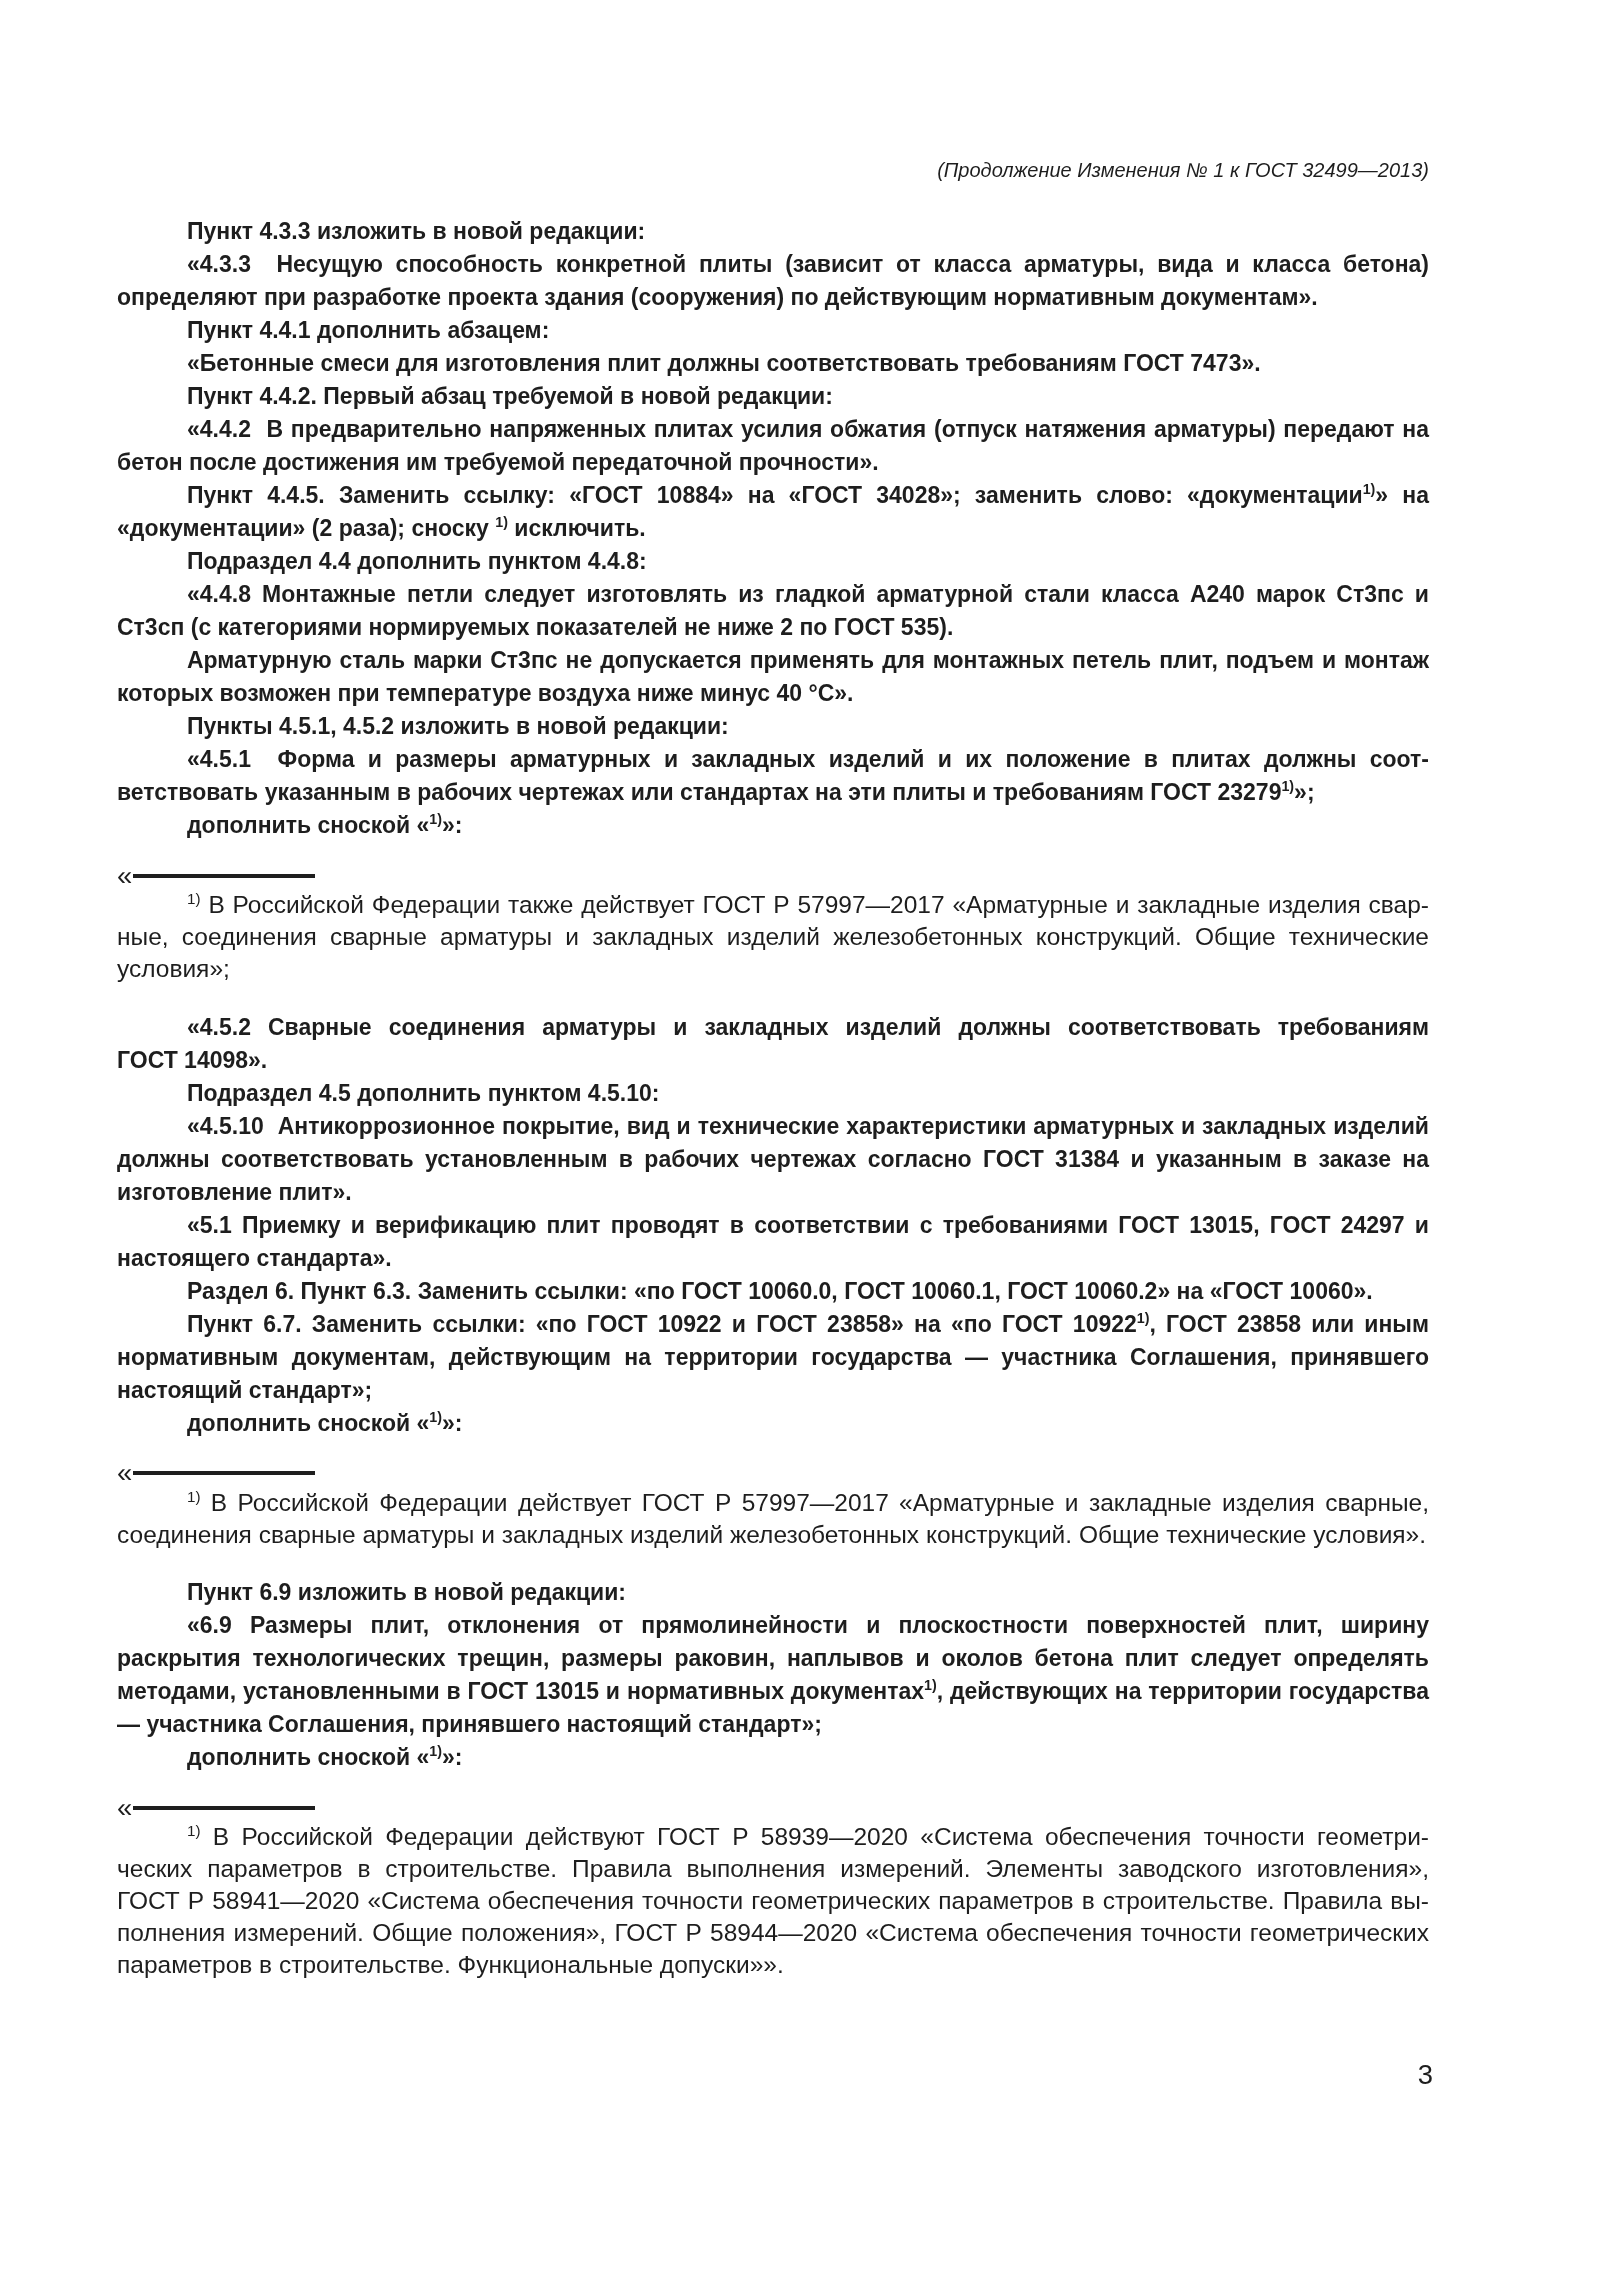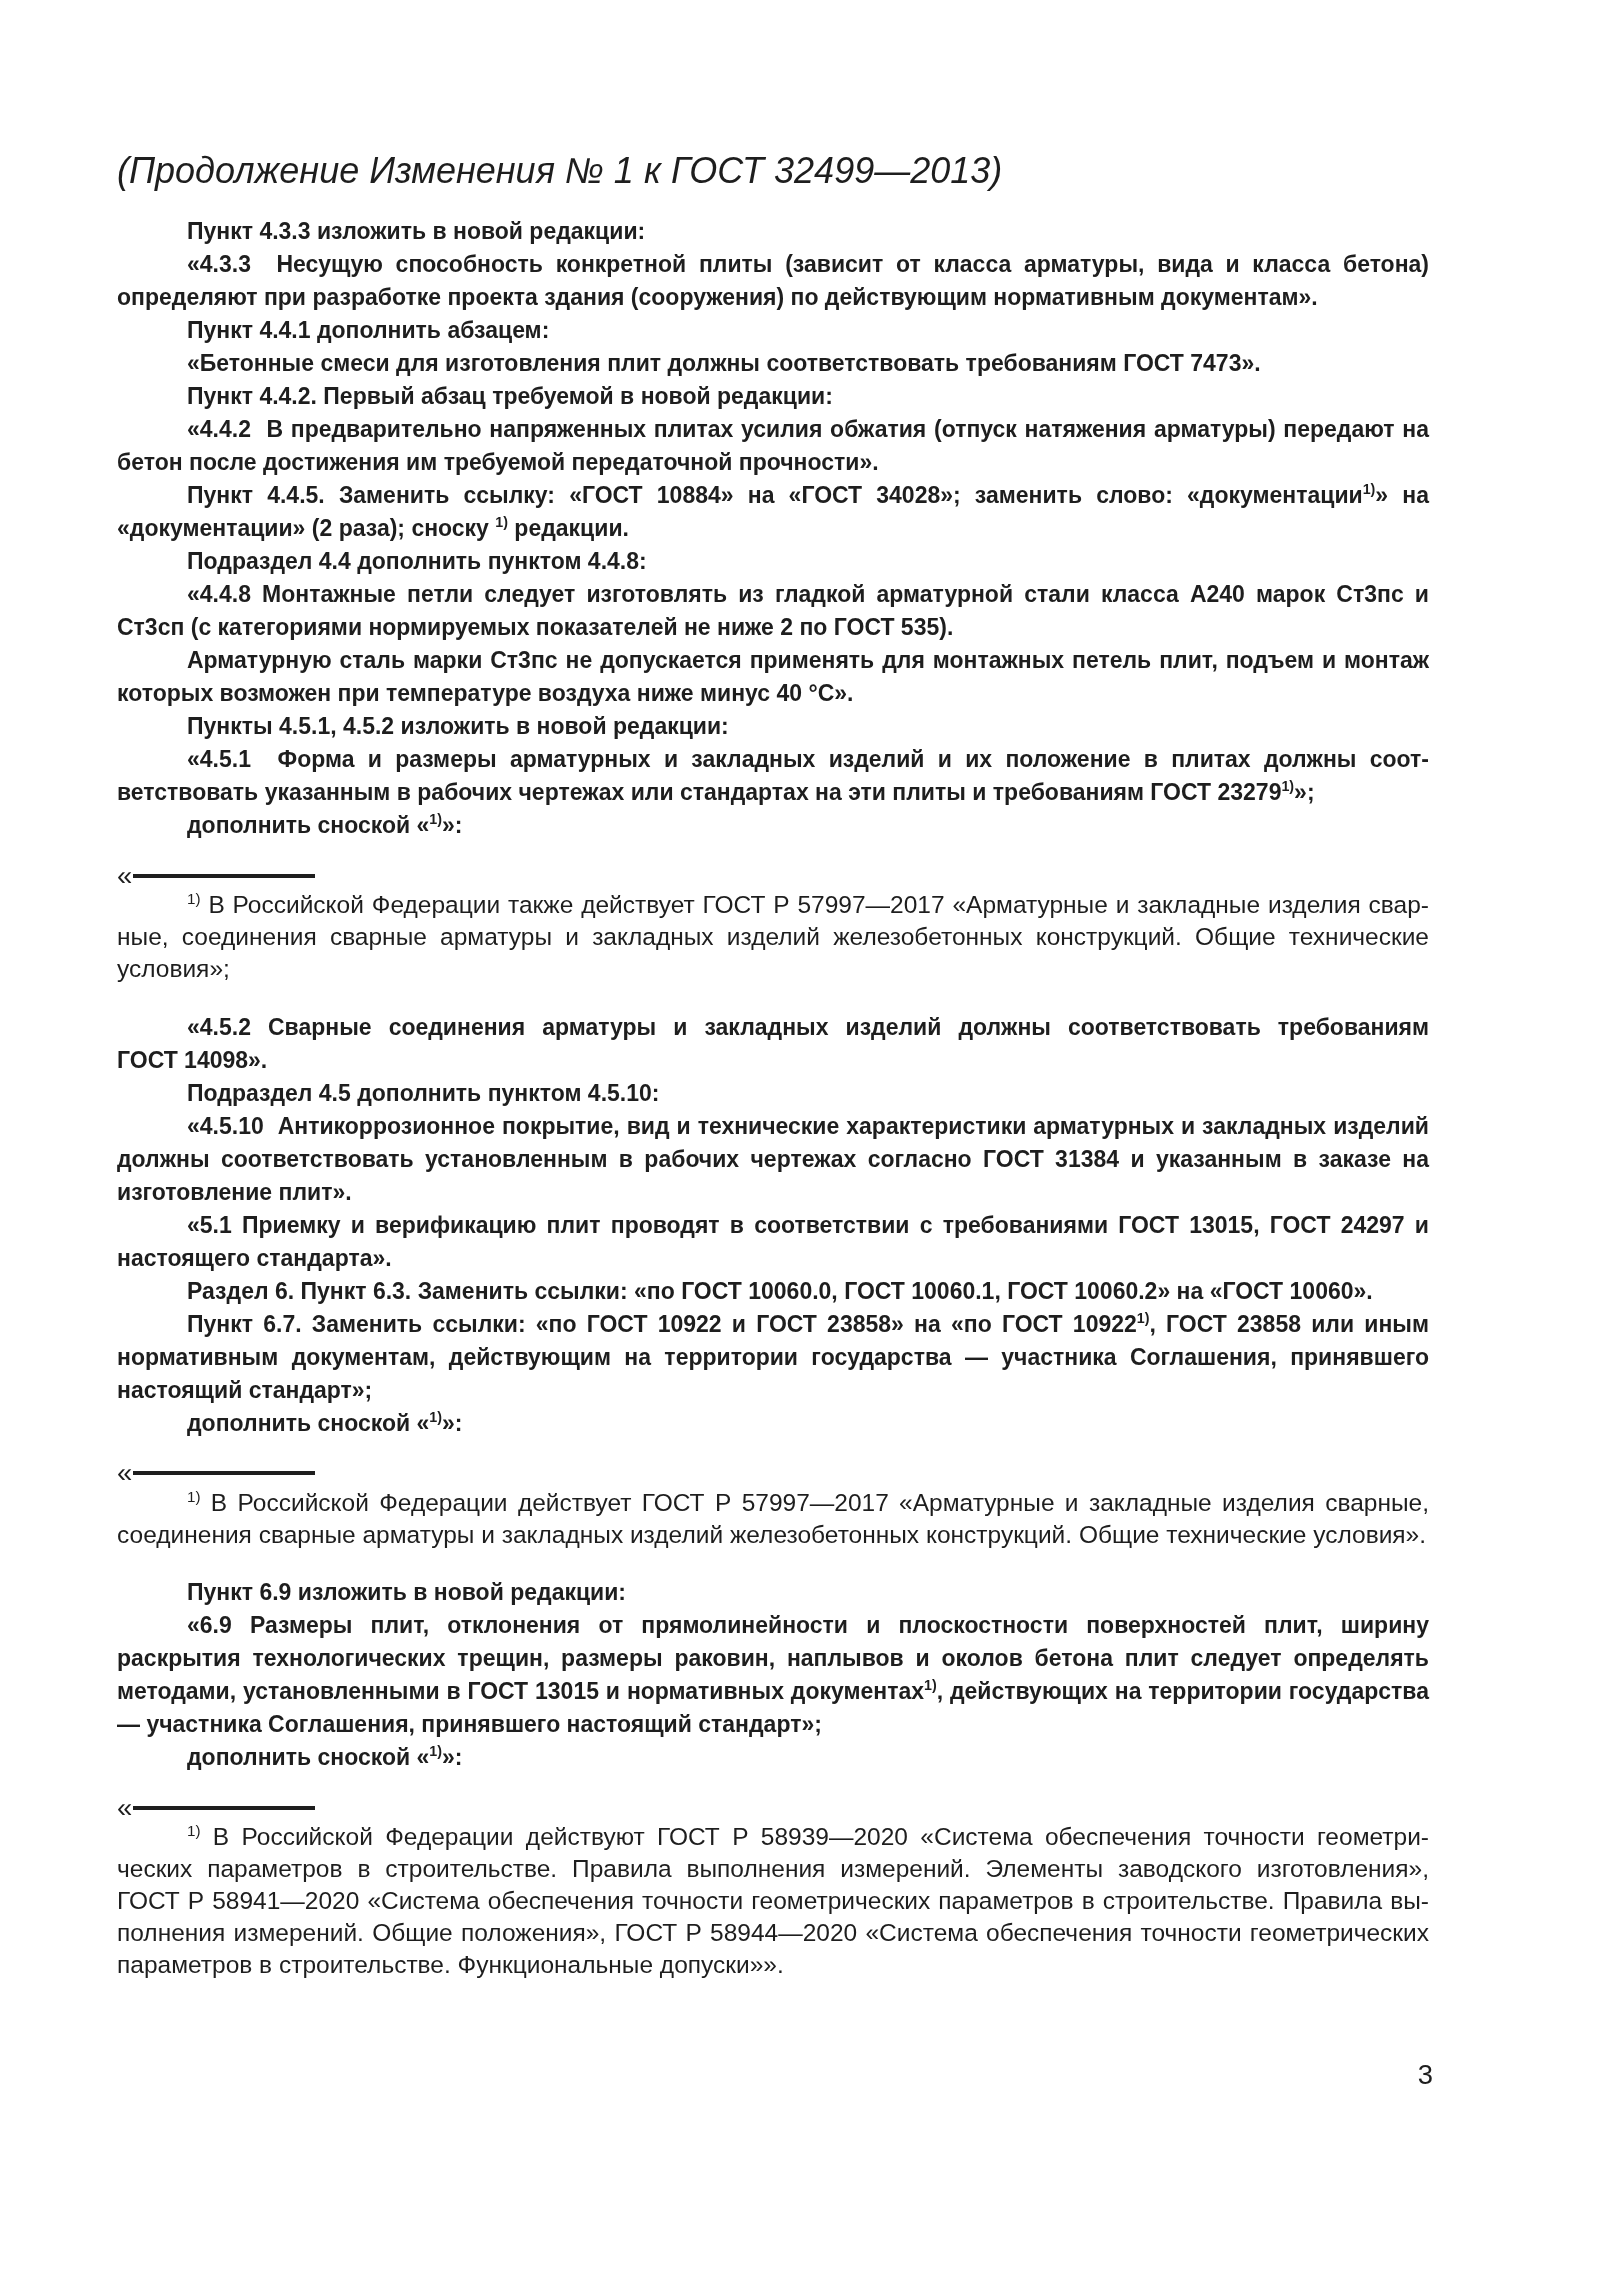--- a/index.html
+++ b/index.html
@@ -8,22 +8,23 @@
     width: 1621px;
     min-height: 2293px;
     box-sizing: border-box;
     background: #ffffff;
     padding: 154px 192px 59px 117px;
     color: #1e1e1e;
     font-family: "Liberation Sans", "DejaVu Sans", sans-serif;
   }
   .doc-header {
     font-style: italic;
-    font-size: 36px;
+    font-size: 20px;
     line-height: 33px;
+    text-align: right;
     margin: 0 0 28px 0;
   }
   p.b {
     margin: 0;
     font-size: 23px;
     line-height: 33px;
     text-align: justify;
     text-indent: 70px;
     font-weight: bold;
   }
@@ -69,21 +70,21 @@
 <div class="page">
 
   <div class="doc-header">(Продолжение Изменения № 1 к ГОСТ 32499—2013)</div>
 
   <p class="b"><span>Пункт 4.3.3 изложить в новой редакции:</span></p>
   <p class="b"><span>«4.3.3&nbsp; Несущую способность конкретной плиты (зависит от класса арматуры, вида и класса бетона) определяют при разработке проекта здания (сооружения) по действующим нормативным документам».</span></p>
   <p class="b"><span>Пункт 4.4.1 дополнить абзацем:</span></p>
   <p class="b"><span>«Бетонные смеси для изготовления плит должны соответствовать требованиям ГОСТ&nbsp;7473».</span></p>
   <p class="b"><span>Пункт 4.4.2. Первый абзац требуемой в новой редакции:</span></p>
   <p class="b"><span>«4.4.2&nbsp; В предварительно напряженных плитах усилия обжатия (отпуск натяжения арматуры) пе­редают на бетон после достижения им требуемой передаточной прочности».</span></p>
-  <p class="b"><span>Пункт 4.4.5. Заменить ссылку: «ГОСТ&nbsp;10884» на «ГОСТ&nbsp;34028»; заменить слово: «документации</span><sup>1)</sup><span>» на «документации» (2 раза); сноску </span><sup>1)</sup><span> редакции.</span></p>
+  <p class="b"><span>Пункт 4.4.5. Заменить ссылку: «ГОСТ&nbsp;10884» на «ГОСТ&nbsp;34028»; заменить слово: «документации</span><sup>1)</sup><span>» на «документации» (2 раза); сноску </span><sup>1)</sup><span> исключить.</span></p>
   <p class="b"><span>Подраздел 4.4 дополнить пунктом 4.4.8:</span></p>
   <p class="b"><span>«4.4.8 Монтажные петли следует изготовлять из гладкой арматурной стали класса А240 марок Ст3пс и Ст3сп (с категориями нормируемых показателей не ниже 2 по ГОСТ&nbsp;535).</span></p>
   <p class="b"><span>Арматурную сталь марки Ст3пс не допускается применять для монтажных петель плит, подъем и монтаж которых возможен при температуре воздуха ниже минус 40&nbsp;°С».</span></p>
   <p class="b"><span>Пункты 4.5.1, 4.5.2 изложить в новой редакции:</span></p>
   <p class="b"><span>«4.5.1&nbsp; Форма и размеры арматурных и закладных изделий и их положение в плитах должны соот­ветствовать указанным в рабочих чертежах или стандартах на эти плиты и требованиям ГОСТ&nbsp;23279</span><sup>1)</sup><span>»;</span></p>
   <p class="b"><span>дополнить сноской «</span><sup>1)</sup><span>»:</span></p>
 
   <div class="fn-block">
     <div class="fn-divider"><span>«</span><span class="fn-rule"></span></div>
     <p class="fn"><sup>1)</sup><span> В Российской Федерации также действует ГОСТ&nbsp;Р&nbsp;57997—2017 «Арматурные и закладные изделия свар­ные, соединения сварные арматуры и закладных изделий железобетонных конструкций. Общие технические условия»;</span></p>

